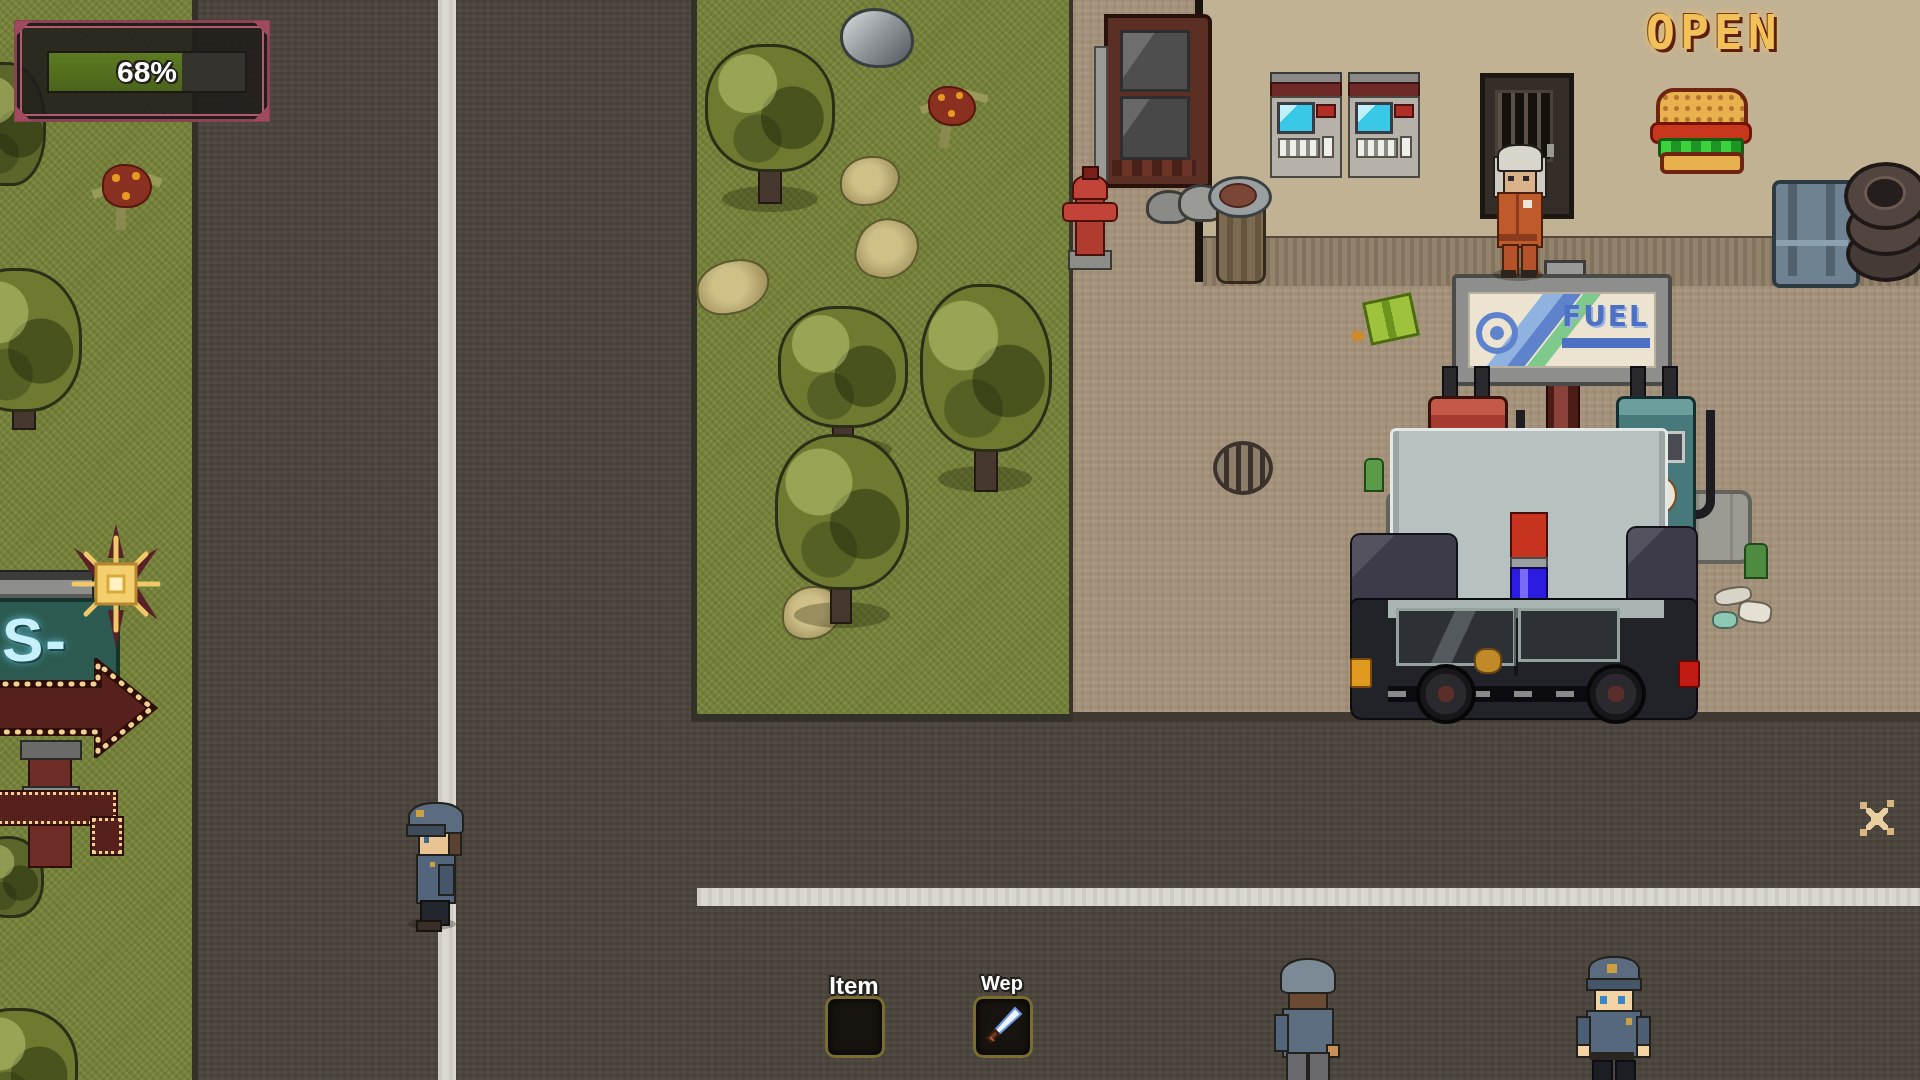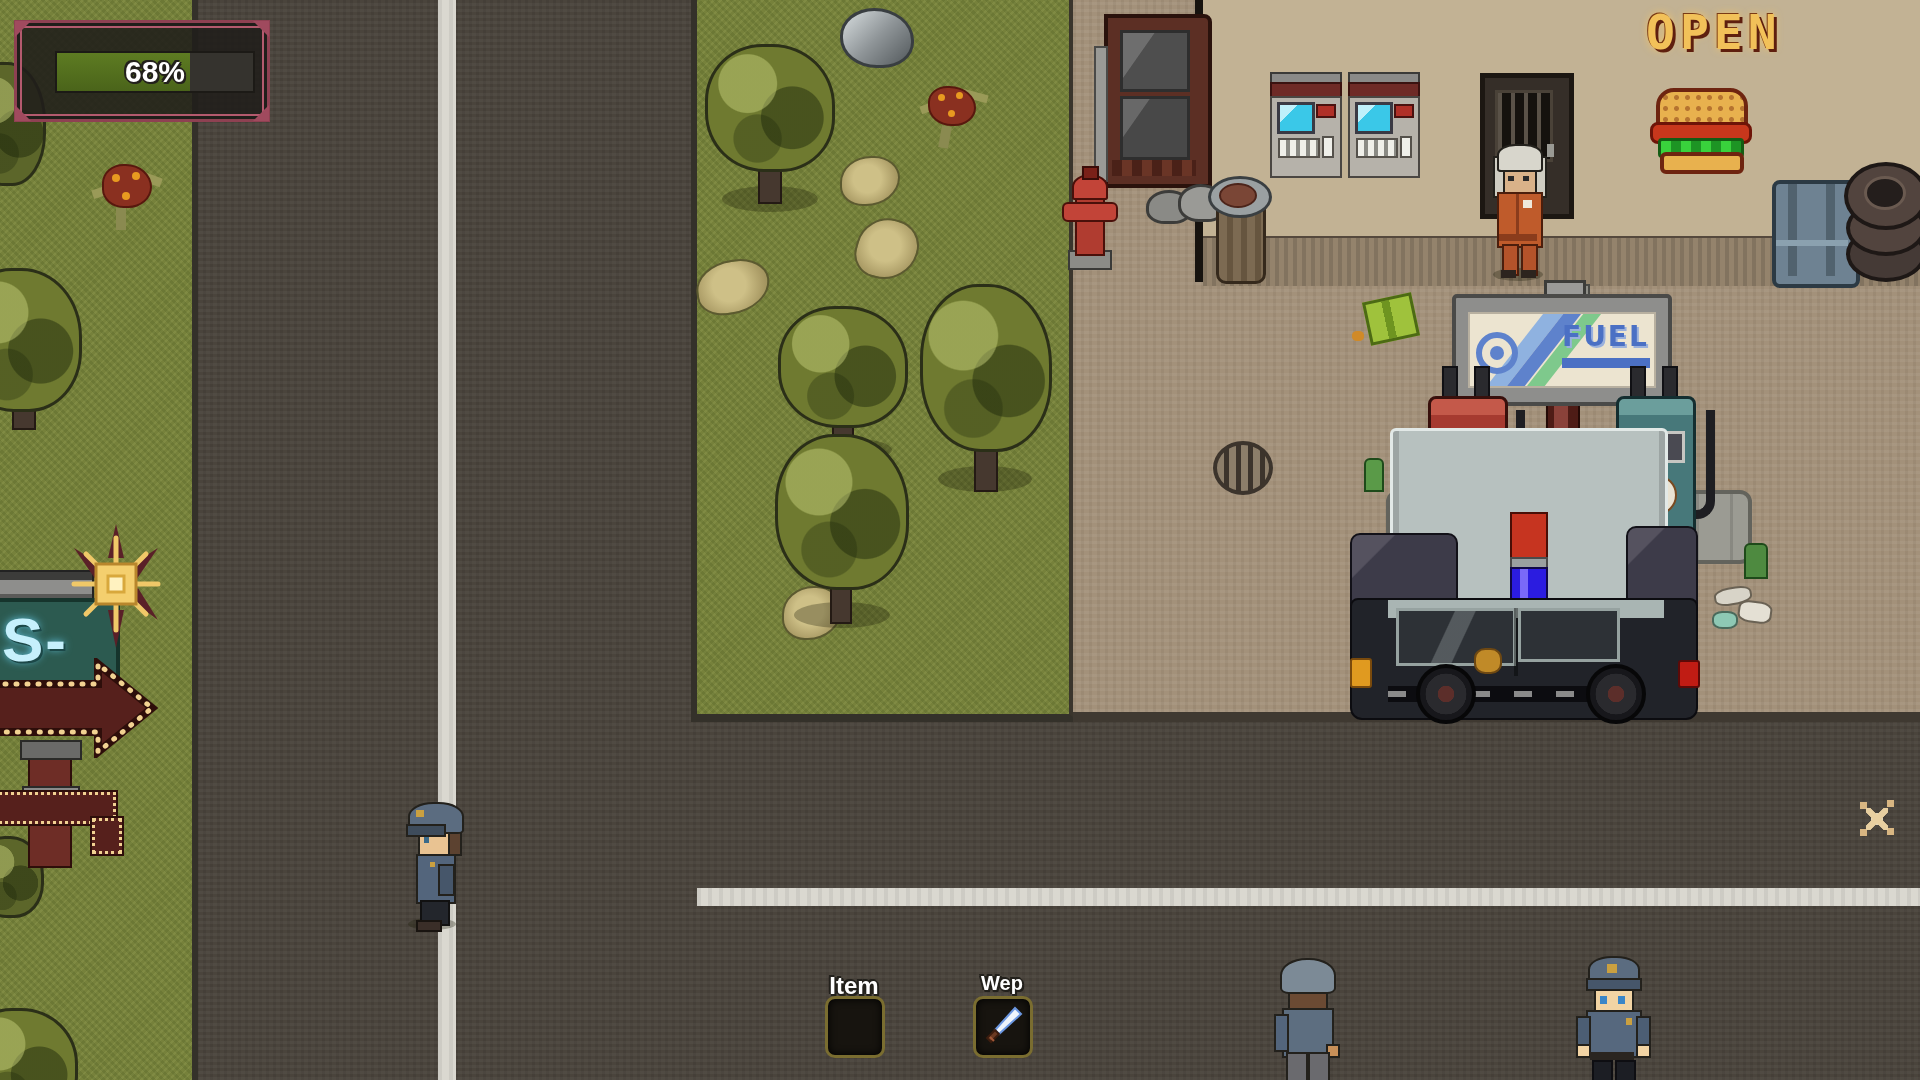--- a/index.html
+++ b/index.html
@@ -197,21 +197,21 @@
     <div class="a" style="left:2px;top:32px;width:52px;height:16px;background:#c24438;border:2px solid #4a100a;border-radius:6px;"></div>
     <div class="a" style="left:12px;top:4px;width:32px;height:22px;background:#c24438;border:2px solid #4a100a;border-radius:50% 50% 10% 10%;"></div>
     <div class="a" style="left:22px;top:-4px;width:13px;height:10px;background:#7a2018;border:2px solid #3a0c08;"></div>
   </div>
   <div class="a" style="left:1208px;top:176px;width:62px;height:110px;">
     <div class="a" style="left:8px;top:30px;width:44px;height:72px;background:repeating-linear-gradient(90deg,#7c6a52 0 8px,#66553f 8px 14px);border:3px solid #35291c;border-radius:0 0 10px 10px;"></div>
     <div class="a" style="left:0;top:0;width:58px;height:36px;background:#9aa0a2;border:3px solid #3a3f42;border-radius:50%;"></div>
     <div class="a" style="left:11px;top:7px;width:34px;height:21px;background:#7a4636;border-radius:50%;border:2px solid #4c241a;"></div>
   </div>
 
-  <div class="a" style="left:1452px;top:280px;width:220px;height:250px;">
+  <div class="a" style="left:1452px;top:260px;width:220px;height:250px;">
     <div class="a" style="left:92px;top:0;width:36px;height:20px;background:#9a9a98;border:3px solid #3c3c3a;"></div>
     <div class="a" style="left:94px;top:118px;width:30px;height:132px;background:linear-gradient(90deg,#4e1c16 0 6px,#8a423a 6px 20px,#4e1c16 20px);border:2px solid #240a06;"></div>
     <div class="a" style="left:0;top:14px;width:212px;height:104px;background:#8e8e8c;border:4px solid #4a4a48;border-radius:5px;">
       <div class="a" style="left:12px;top:14px;width:184px;height:72px;background:#ece4d0;border:2px solid #b8b0a0;overflow:hidden;">
         <div class="a" style="left:40px;top:-20px;width:16px;height:130px;background:#8fb2e0;transform:rotate(38deg);"></div>
         <div class="a" style="left:60px;top:-20px;width:14px;height:130px;background:#5e82cc;transform:rotate(38deg);"></div>
         <div class="a" style="left:80px;top:-20px;width:14px;height:130px;background:#7ec98c;transform:rotate(38deg);"></div>
         <div class="a" style="left:6px;top:18px;width:30px;height:30px;border:6px solid #5e82cc;border-radius:50%;">
           <div class="a" style="left:8px;top:8px;width:14px;height:14px;background:#5e82cc;border-radius:50%;"></div>
         </div>
@@ -349,21 +349,21 @@
     <div class="a" style="left:16px;top:96px;width:44px;height:8px;background:#2a2520;"></div>
     <div class="a" style="left:18px;top:104px;width:17px;height:20px;background:#1c1e24;border:2px solid #0e0e12;"></div>
     <div class="a" style="left:41px;top:104px;width:17px;height:20px;background:#1c1e24;border:2px solid #0e0e12;"></div>
   </div>
 
   <div class="a" style="left:14px;top:20px;width:250px;height:96px;background:rgba(32,30,26,.88);border:3px solid #8e4152;box-shadow:inset 0 0 0 3px rgba(32,30,26,1), inset 0 0 0 5px #b45a6e;">
     <div class="a" style="left:-2px;top:-2px;width:0;height:0;border-left:16px solid #a04a5e;border-bottom:16px solid transparent;"></div>
     <div class="a" style="right:-2px;top:-2px;width:0;height:0;border-right:16px solid #a04a5e;border-bottom:16px solid transparent;"></div>
     <div class="a" style="left:-2px;bottom:-2px;width:0;height:0;border-left:16px solid #a04a5e;border-top:16px solid transparent;"></div>
     <div class="a" style="right:-2px;bottom:-2px;width:0;height:0;border-right:16px solid #a04a5e;border-top:16px solid transparent;"></div>
-    <div class="a" style="left:30px;top:28px;width:196px;height:38px;background:#35332e;border:2px solid #1c1a16;margin-left:8px;">
+    <div class="a" style="left:30px;top:28px;width:196px;height:38px;background:#35332e;border:2px solid #1c1a16;">
       <div class="a" style="left:0;top:0;width:68%;height:100%;background:linear-gradient(#5d7b22,#4a641a);"></div>
       <div class="a outline-txt" style="left:0;top:2px;width:100%;text-align:center;font-size:30px;">68%</div>
     </div>
   </div>
 
   <div class="a outline-txt" style="left:810px;top:972px;width:88px;text-align:center;font-size:24px;">Item</div>
   <div class="a slot" style="left:825px;top:996px;width:54px;height:56px;"></div>
   <div class="a outline-txt" style="left:958px;top:972px;width:88px;text-align:center;font-size:20px;">Wep</div>
   <div class="a slot" style="left:973px;top:996px;width:54px;height:56px;">
     <svg width="44" height="44" viewBox="0 0 44 44" style="position:absolute;left:5px;top:5px;">

